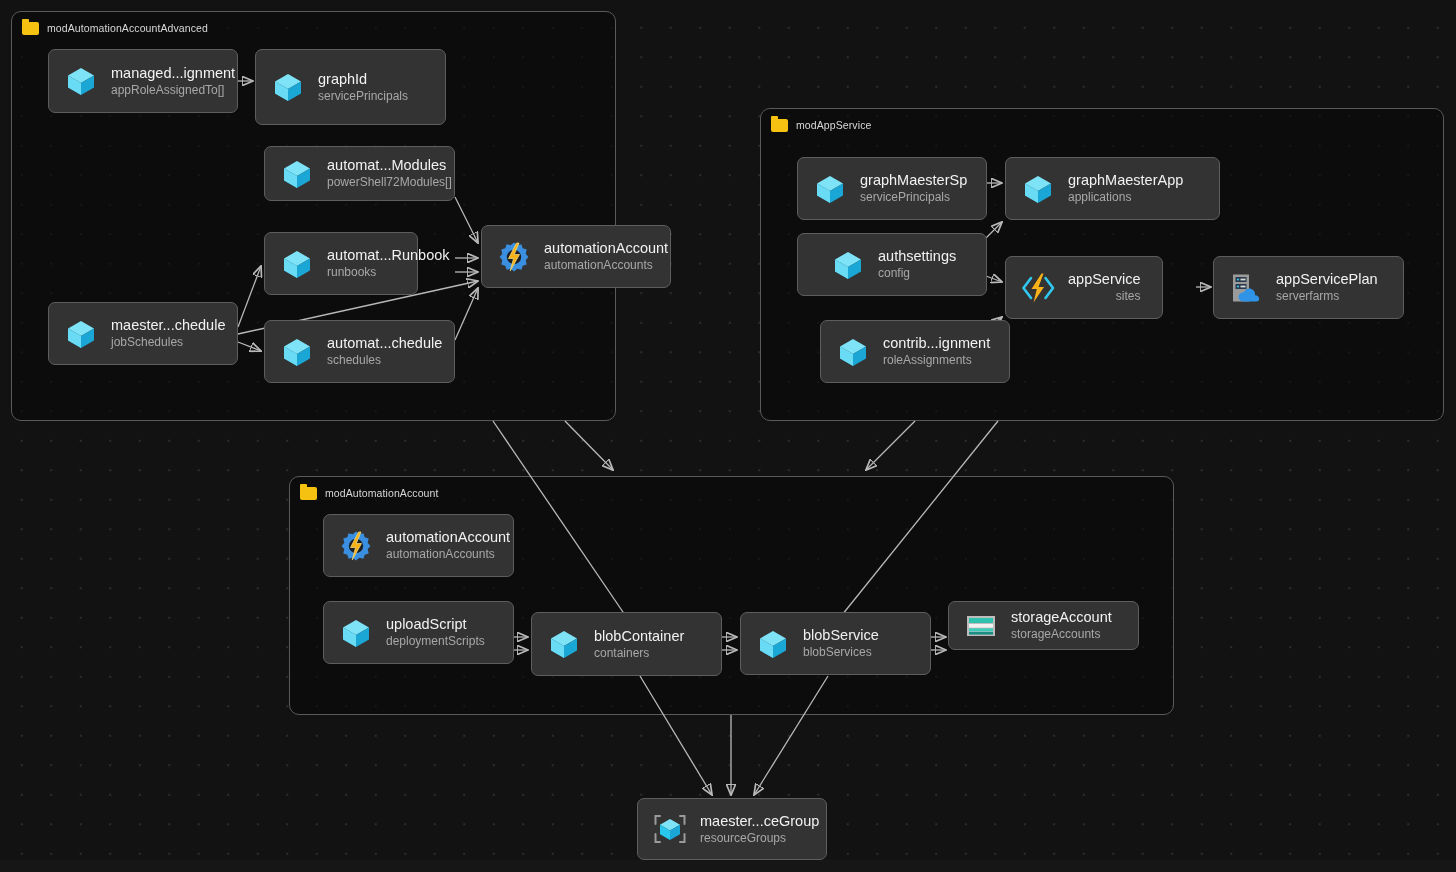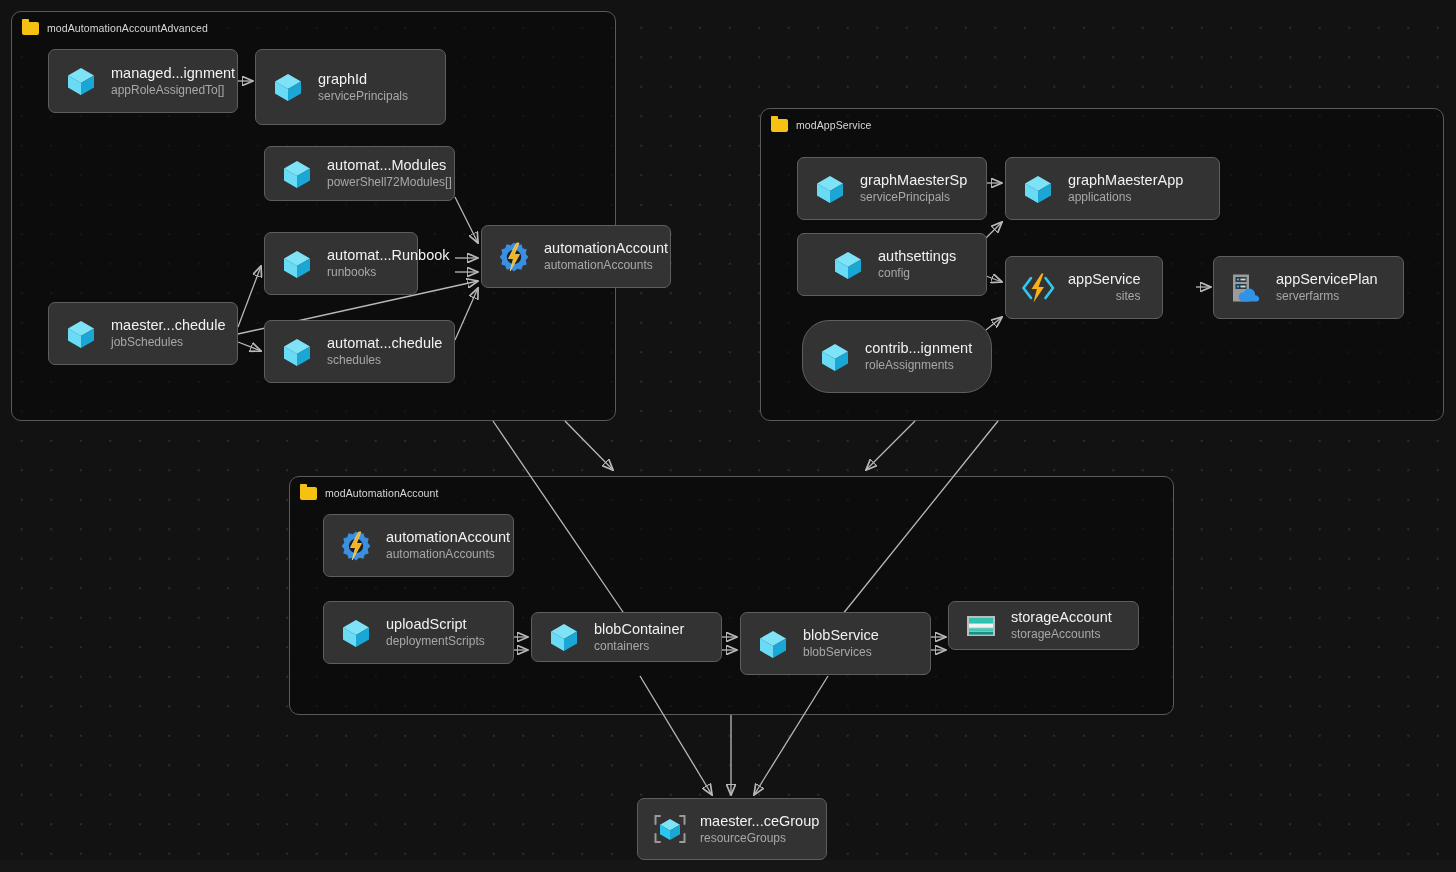--- a/index.html
+++ b/index.html
@@ -369,21 +369,21 @@
                  C16.8 19.6 19.8 17.9 22.8 18.7 C25.7 19.5 27.5 22.3 27 25.2
                  C29.6 25.2 31.5 27.3 31.2 29.3 C31 30.7 29.8 31.5 28.3 31.5 Z" fill="#2f94e8"></path>
       </svg>
     </span>
     <span class="node-text">
       <span class="node-title">appServicePlan</span>
       <span class="node-sub">serverfarms</span>
     </span>
   </div>
 
-  <div class="node" style="left:802px; top:320px; width:190px; height:73px;border-radius:27px;">
+  <div class="node" style="left:820px; top:320px; width:190px; height:63px;">
     <span class="node-icon">
       <svg viewBox="0 0 36 36" width="36" height="36">
         <polygon points="18,5 31,12.5 18,20 5,12.5" fill="#7fe3f7"></polygon>
         <polygon points="5,12.5 18,20 18,32 5,24.5" fill="#29c6ee"></polygon>
         <polygon points="31,12.5 18,20 18,32 31,24.5" fill="#1ba7d6"></polygon>
         <polygon points="18,20 5,12.5 5,24.5 18,32" fill="#9fecfb" opacity="0.55"></polygon>
       </svg>
     </span>
     <span class="node-text">
       <span class="node-title">contrib...ignment</span>
@@ -416,21 +416,21 @@
         <polygon points="31,12.5 18,20 18,32 31,24.5" fill="#1ba7d6"></polygon>
         <polygon points="18,20 5,12.5 5,24.5 18,32" fill="#9fecfb" opacity="0.55"></polygon>
       </svg>
     </span>
     <span class="node-text">
       <span class="node-title">uploadScript</span>
       <span class="node-sub">deploymentScripts</span>
     </span>
   </div>
 
-  <div class="node" style="left:531px; top:612px; width:191px; height:50px;">
+  <div class="node" style="left:531px; top:612px; width:191px; height:64px;">
     <span class="node-icon">
       <svg viewBox="0 0 36 36" width="36" height="36">
         <polygon points="18,5 31,12.5 18,20 5,12.5" fill="#7fe3f7"></polygon>
         <polygon points="5,12.5 18,20 18,32 5,24.5" fill="#29c6ee"></polygon>
         <polygon points="31,12.5 18,20 18,32 31,24.5" fill="#1ba7d6"></polygon>
         <polygon points="18,20 5,12.5 5,24.5 18,32" fill="#9fecfb" opacity="0.55"></polygon>
       </svg>
     </span>
     <span class="node-text">
       <span class="node-title">blobContainer</span>

